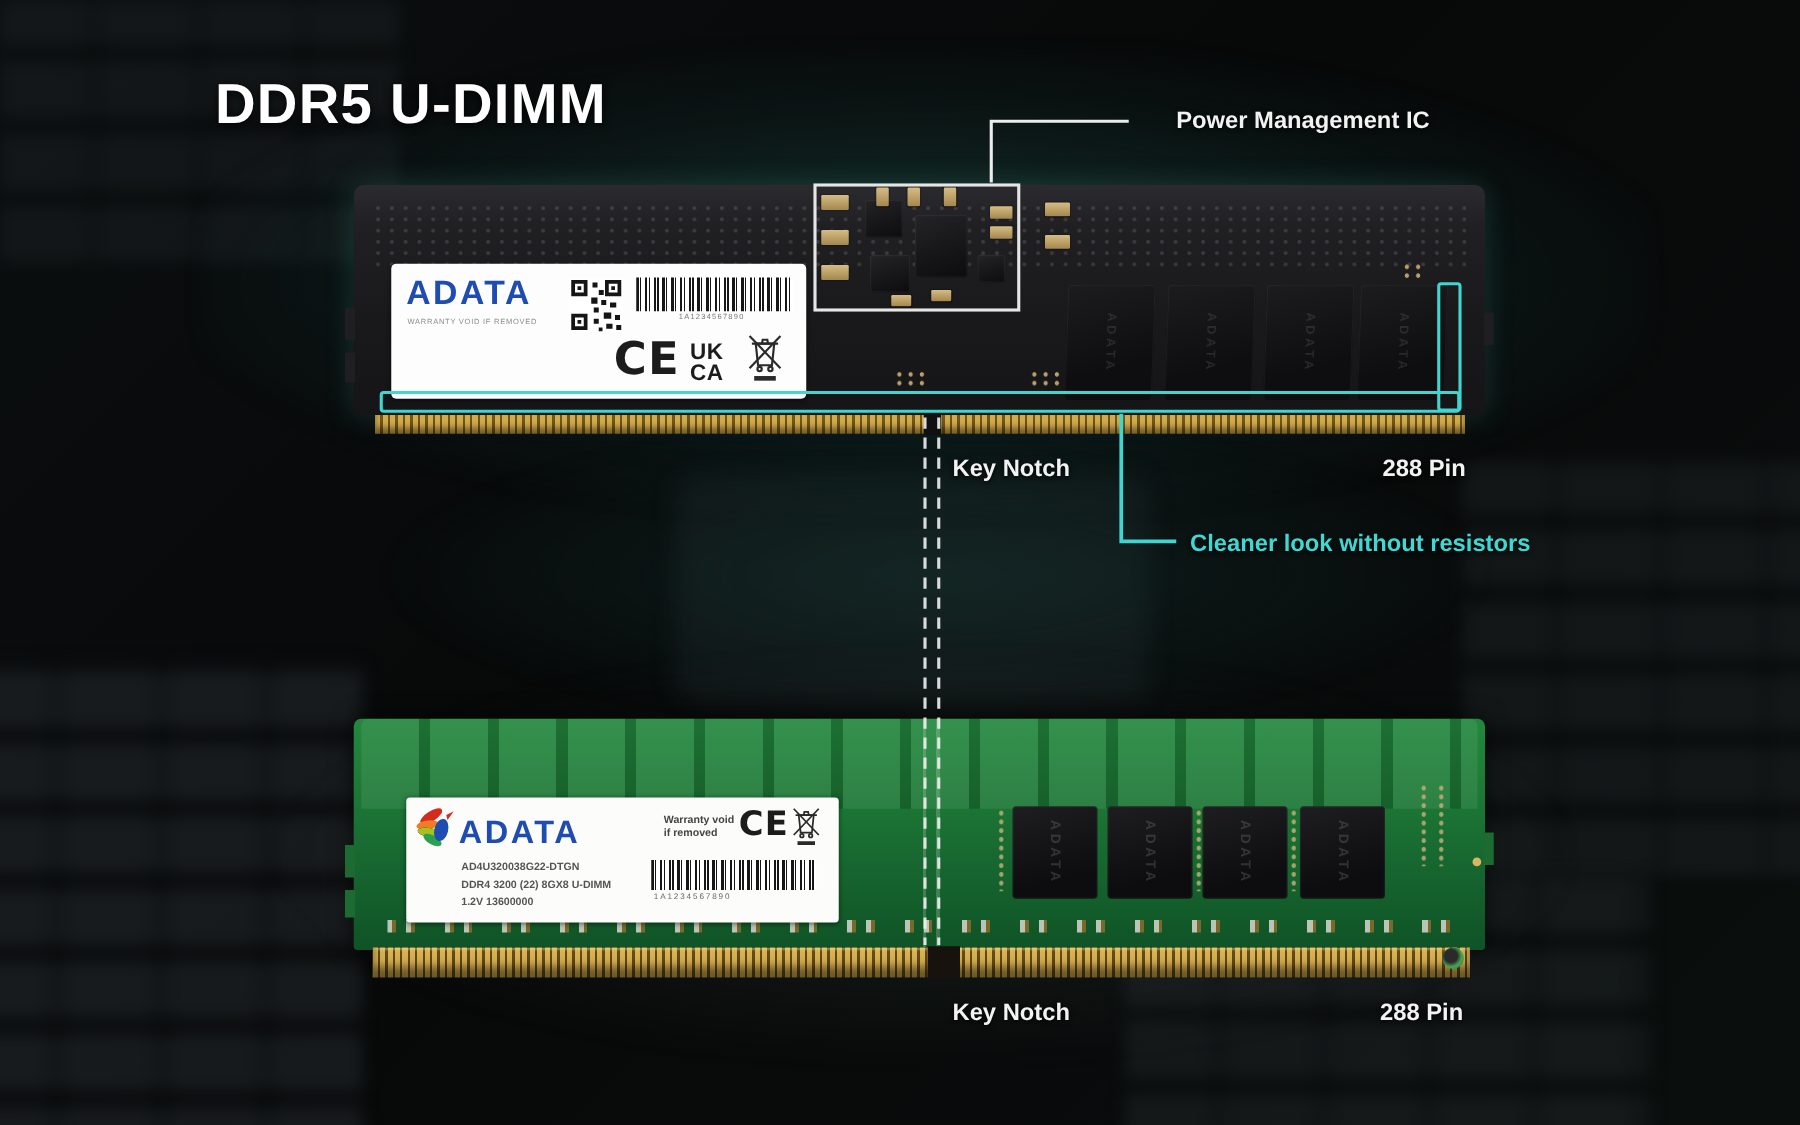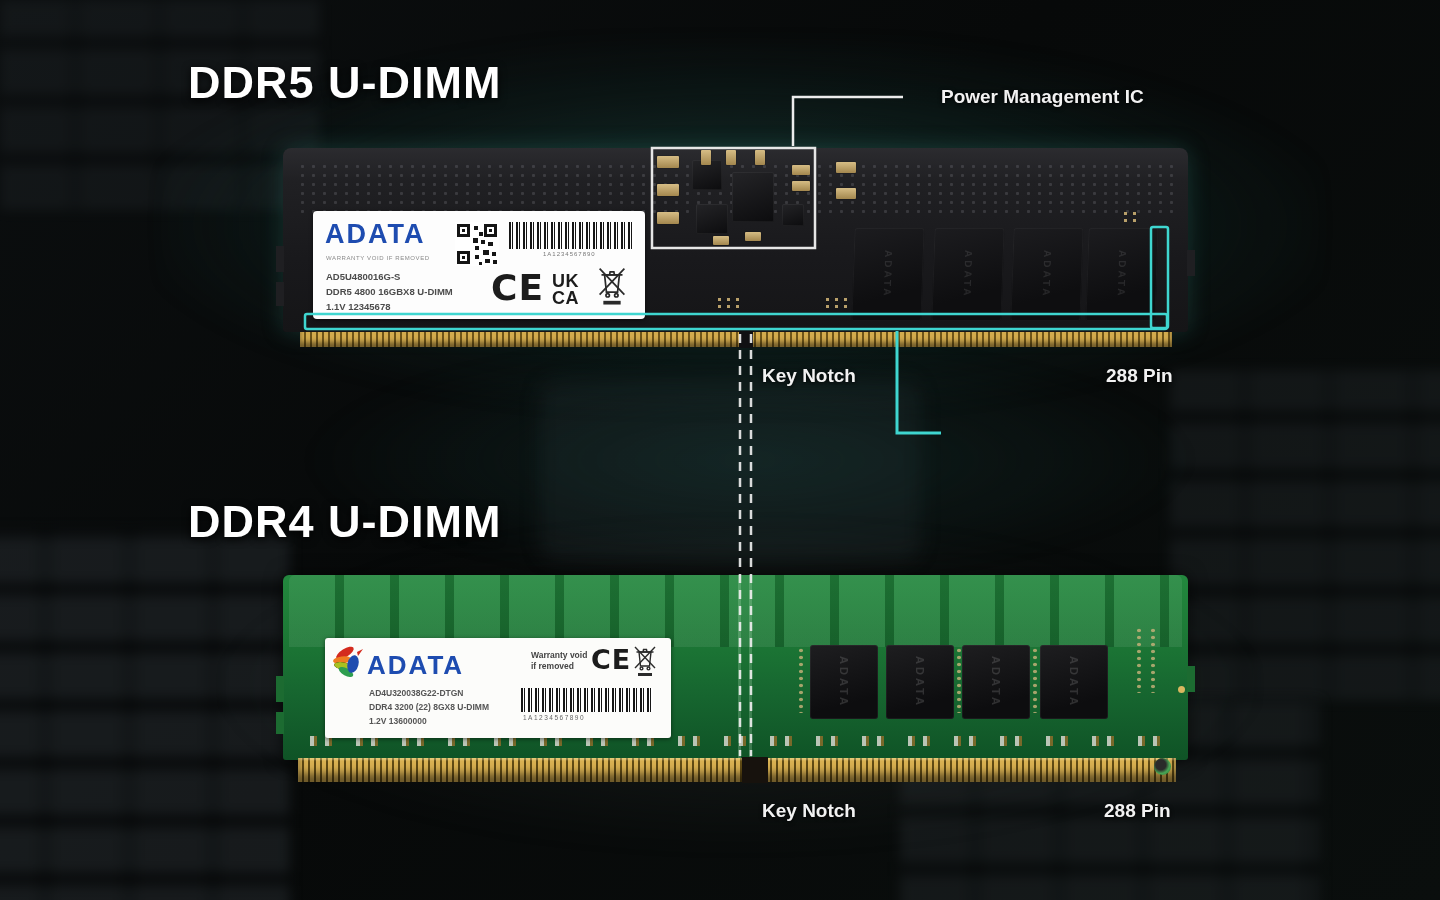--- a/index.html
+++ b/index.html
@@ -23,21 +23,21 @@
       repeating-linear-gradient(90deg, rgba(30,34,38,.5) 0 66px, rgba(6,8,9,.6) 66px 84px); }
   .mb-a { left:-30px; top:530px; width:320px; height:400px; }
   .mb-b { left:1170px; top:370px; width:300px; height:330px; opacity:.45; }
   .mb-c { left:540px; top:380px; width:380px; height:180px; background:rgba(24,29,31,.5); filter:blur(9px); border-radius:18px; }
   .mb-d { left:0; top:0; width:320px; height:210px; opacity:.4; }
   .mb-e { left:900px; top:700px; width:420px; height:220px; opacity:.5; }
 
   
   .big-title { position:absolute; color:#fff; font-size:45px; font-weight:800; letter-spacing:1px;
     text-shadow:0 2px 8px rgba(0,0,0,.85); }
-  .t-ddr5 { left:188px; top:57px; }
+  .t-ddr5 { left:172px; top:57px; }
   .t-ddr4 { left:188px; top:496px; }
 
   
   .ddr5-body { position:absolute; left:283px; top:148px; width:905px; height:184px;
     background:linear-gradient(180deg,#2b2b2f 0%, #202023 18%, #19191c 60%, #151517 100%);
     border-radius:8px 8px 3px 3px; box-shadow:0 0 22px rgba(60,150,140,.25); }
   .ddr5-dots { position:absolute; left:14px; top:14px; width:876px; height:56px;
     background-image:radial-gradient(circle, rgba(130,130,138,.5) 1.3px, transparent 1.8px);
     background-size:11px 9px; opacity:.55; border-radius:4px; }
   .ear { position:absolute; background:#1f1f22; }
@@ -131,21 +131,20 @@
   <div class="deco mb-grid mb-d"></div>
   <div class="deco mb-grid mb-a"></div>
   <div class="deco mb-grid mb-b"></div>
   <div class="deco mb-grid mb-e"></div>
   <div class="deco mb-c"></div>
   <div class="deco glow-ddr5"></div>
   <div class="deco glow-mid"></div>
   <div class="deco glow-ddr4"></div>
 
   <div class="big-title t-ddr5">DDR5 U-DIMM</div>
-  <div class="big-title t-ddr4">DDR4 U-DIMM</div>
 
   <div class="ddr5-body">
     <div class="ddr5-dots"></div>
 
     <div class="mchip" style="left:449px; top:24px; width:42px; height:50px;"></div>
     <div class="mchip" style="left:409px; top:12px; width:30px; height:30px;"></div>
     <div class="mchip" style="left:413px; top:56px; width:32px; height:30px;"></div>
     <div class="mchip" style="left:499px; top:56px; width:22px; height:22px;"></div>
     <div class="pad" style="left:374px; top:8px;  width:22px; height:12px;"></div>
     <div class="pad" style="left:374px; top:36px; width:22px; height:12px;"></div>
@@ -181,25 +180,20 @@
   <div class="ear" style="left:276px; top:246px; width:8px; height:26px;"></div>
   <div class="ear" style="left:276px; top:282px; width:8px; height:24px;"></div>
   <div class="ear" style="left:1187px; top:250px; width:8px; height:26px;"></div>
 
   <div class="pins5"></div>
   <div class="notch5"></div>
 
   <div class="label5">
     <div class="adata-blue l5-brand">ADATA</div>
     <div class="l5-warranty">WARRANTY VOID IF REMOVED</div>
-    <div class="l5-lines">
-      <div>AD5U480016G-S</div>
-      <div>DDR5 4800 16GBX8 U-DIMM</div>
-      <div>1.1V  12345678</div>
-    </div>
     <svg class="qr" viewBox="0 0 44 44">
       <rect width="44" height="44" fill="#fff"></rect>
       <g fill="#151515">
         <rect x="2" y="2" width="13" height="13"></rect>
           <rect x="29" y="2" width="13" height="13"></rect>
           <rect x="2" y="29" width="13" height="13"></rect>
         <rect x="19" y="4" width="4" height="4"></rect>
           <rect x="24" y="10" width="4" height="4"></rect>
           <rect x="18" y="16" width="5" height="5"></rect>
         <rect x="26" y="18" width="4" height="4"></rect>
@@ -321,16 +315,17 @@
 
     <path d="M897 331 V433 H941" stroke="#3fd6d0" stroke-width="3" fill="none"></path>
 
     <line x1="740" y1="334" x2="740" y2="756" stroke="#f0f0f0" stroke-width="2.5" stroke-dasharray="9 7" opacity="0.9"></line>
     <line x1="751" y1="334" x2="751" y2="756" stroke="#f0f0f0" stroke-width="2.5" stroke-dasharray="9 7" opacity="0.9"></line>
   </svg>
 
   <div class="anno a-pmic">Power Management IC</div>
   <div class="anno a-kn5">Key Notch</div>
   <div class="anno a-pin5">288 Pin</div>
+  <div class="anno anno-cyan a-clean">Cleaner look without resistors</div>
   <div class="anno a-kn4">Key Notch</div>
   <div class="anno a-pin4">288 Pin</div>
 
 </div>
 
 </body></html>

